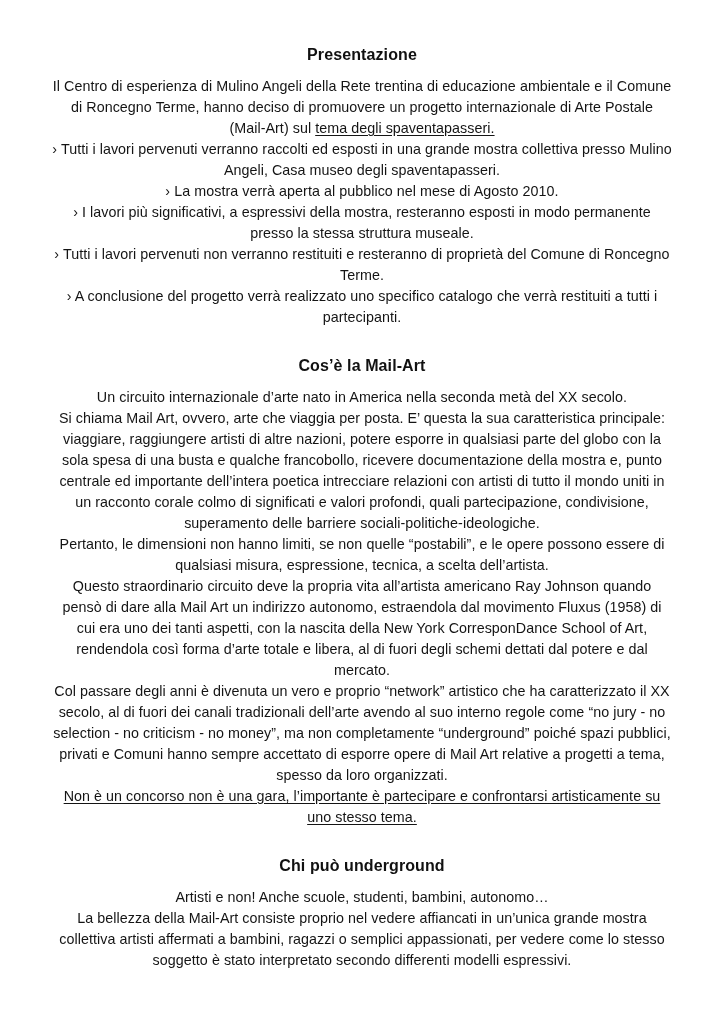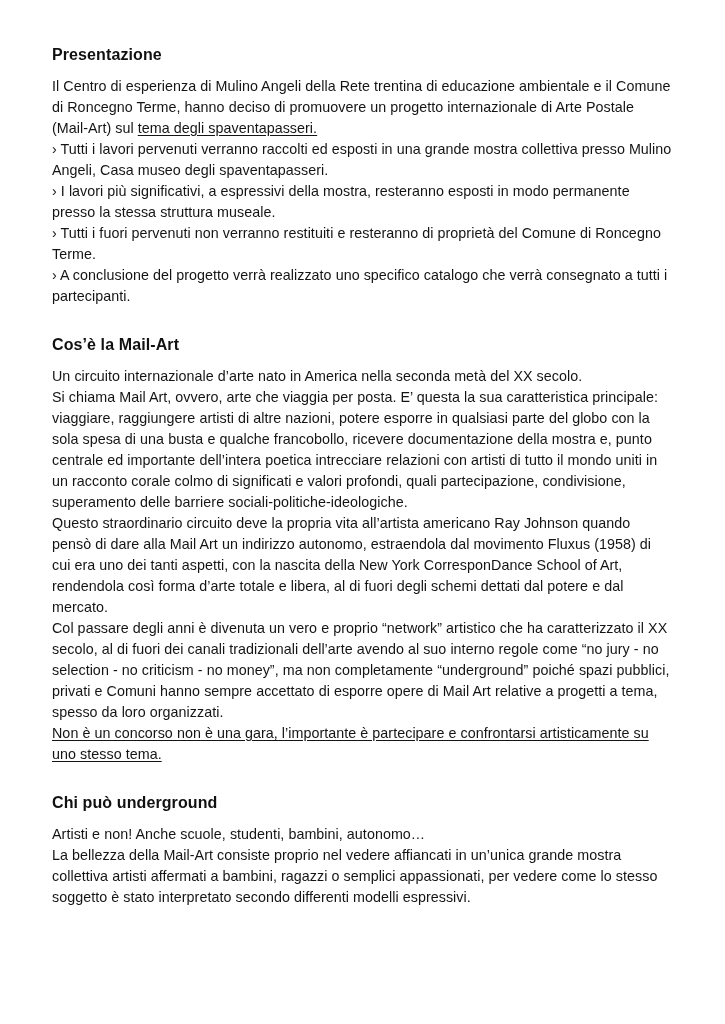--- a/index.html
+++ b/index.html
@@ -7,21 +7,21 @@
   .page {
     position: relative;
     width: 725px;
     height: 1024px;
     background: #ffffff;
     color: #141414;
     padding: 46px 53px 0 52px;
     font-family: "Liberation Sans", "DejaVu Sans", sans-serif;
     overflow: hidden;
   }
-  .sec { margin: 0; }
+  .sec { margin: 0; text-align: center; }
   .sec + .sec { margin-top: 29px; }
   h2.heading {
     font-size: 16px;
     font-weight: bold;
     color: #111111;
     margin: 0 0 12px 0;
     letter-spacing: 0.1px;
   }
   p.body {
     font-size: 14.3px;
@@ -33,29 +33,31 @@
 </style>
 </head>
 <body>
 
 <div class="page">
 
   <section class="sec">
     <h2 class="heading">Presentazione</h2>
     <p class="body"><span>Il Centro di esperienza di Mulino Angeli della Rete trentina di educazione ambientale e il Comune di Roncegno Terme, hanno deciso di promuovere un progetto internazionale di Arte Postale (Mail-Art) sul </span><span class="u">tema degli spaventapasseri.</span></p>
     <p class="body">› Tutti i lavori pervenuti verranno raccolti ed esposti in una grande mostra collettiva presso Mulino Angeli, Casa museo degli spaventapasseri.</p>
+    <p class="body">› La mostra verrà aperta al pubblico nel mese di Agosto 2010.</p>
     <p class="body">› I lavori più significativi, a espressivi della mostra, resteranno esposti in modo permanente presso la stessa struttura museale.</p>
-    <p class="body">› Tutti i fuori pervenuti non verranno restituiti e resteranno di proprietà del Comune di Roncegno Terme.</p>
-    <p class="body">› A conclusione del progetto verrà realizzato uno specifico catalogo che verrà consegnato a tutti i partecipanti.</p>
+    <p class="body">› Tutti i lavori pervenuti non verranno restituiti e resteranno di proprietà del Comune di Roncegno Terme.</p>
+    <p class="body">› A conclusione del progetto verrà realizzato uno specifico catalogo che verrà restituiti a tutti i partecipanti.</p>
   </section>
 
   <section class="sec">
     <h2 class="heading">Cos’è la Mail-Art</h2>
     <p class="body">Un circuito internazionale d’arte nato in America nella seconda metà del XX secolo.</p>
     <p class="body">Si chiama Mail Art, ovvero, arte che viaggia per posta. E’ questa la sua caratteristica principale: viaggiare, raggiungere artisti di altre nazioni, potere esporre in qualsiasi parte del globo con la sola spesa di una busta e qualche francobollo, ricevere documentazione della mostra e, punto centrale ed importante dell’intera poetica  intrecciare relazioni con artisti di tutto il mondo uniti in un racconto corale colmo di significati e valori profondi, quali partecipazione, condivisione, superamento delle barriere sociali-politiche-ideologiche.</p>
+    <p class="body">Pertanto, le dimensioni non hanno limiti, se non quelle “postabili”, e le opere possono essere di qualsiasi misura, espressione, tecnica, a scelta dell’artista.</p>
     <p class="body">Questo straordinario circuito deve la propria vita all’artista americano Ray Johnson quando pensò di dare alla Mail Art un indirizzo autonomo, estraendola dal movimento Fluxus (1958) di cui era uno dei tanti aspetti, con la nascita della New York CorresponDance School of Art, rendendola così forma d’arte totale e libera, al di fuori degli schemi dettati dal potere e dal mercato.</p>
     <p class="body">Col passare degli anni è divenuta un vero e proprio “network” artistico che ha caratterizzato il XX secolo, al di fuori dei canali tradizionali dell’arte avendo al suo interno regole come “no jury - no selection - no criticism - no money”, ma non completamente  “underground”  poiché spazi pubblici, privati e Comuni hanno sempre accettato di esporre opere di Mail Art relative a progetti a tema, spesso da loro organizzati.</p>
     <p class="body u">Non è un concorso non è una gara, l’importante è partecipare e confrontarsi artisticamente su uno stesso tema.</p>
   </section>
 
   <section class="sec">
     <h2 class="heading">Chi può underground</h2>
     <p class="body">Artisti e non! Anche scuole, studenti, bambini, autonomo…</p>
     <p class="body">La bellezza della Mail-Art consiste proprio nel vedere affiancati in un’unica grande mostra collettiva artisti affermati a bambini, ragazzi o semplici appassionati, per vedere come lo stesso soggetto è stato interpretato secondo differenti modelli espressivi.</p>
   </section>

